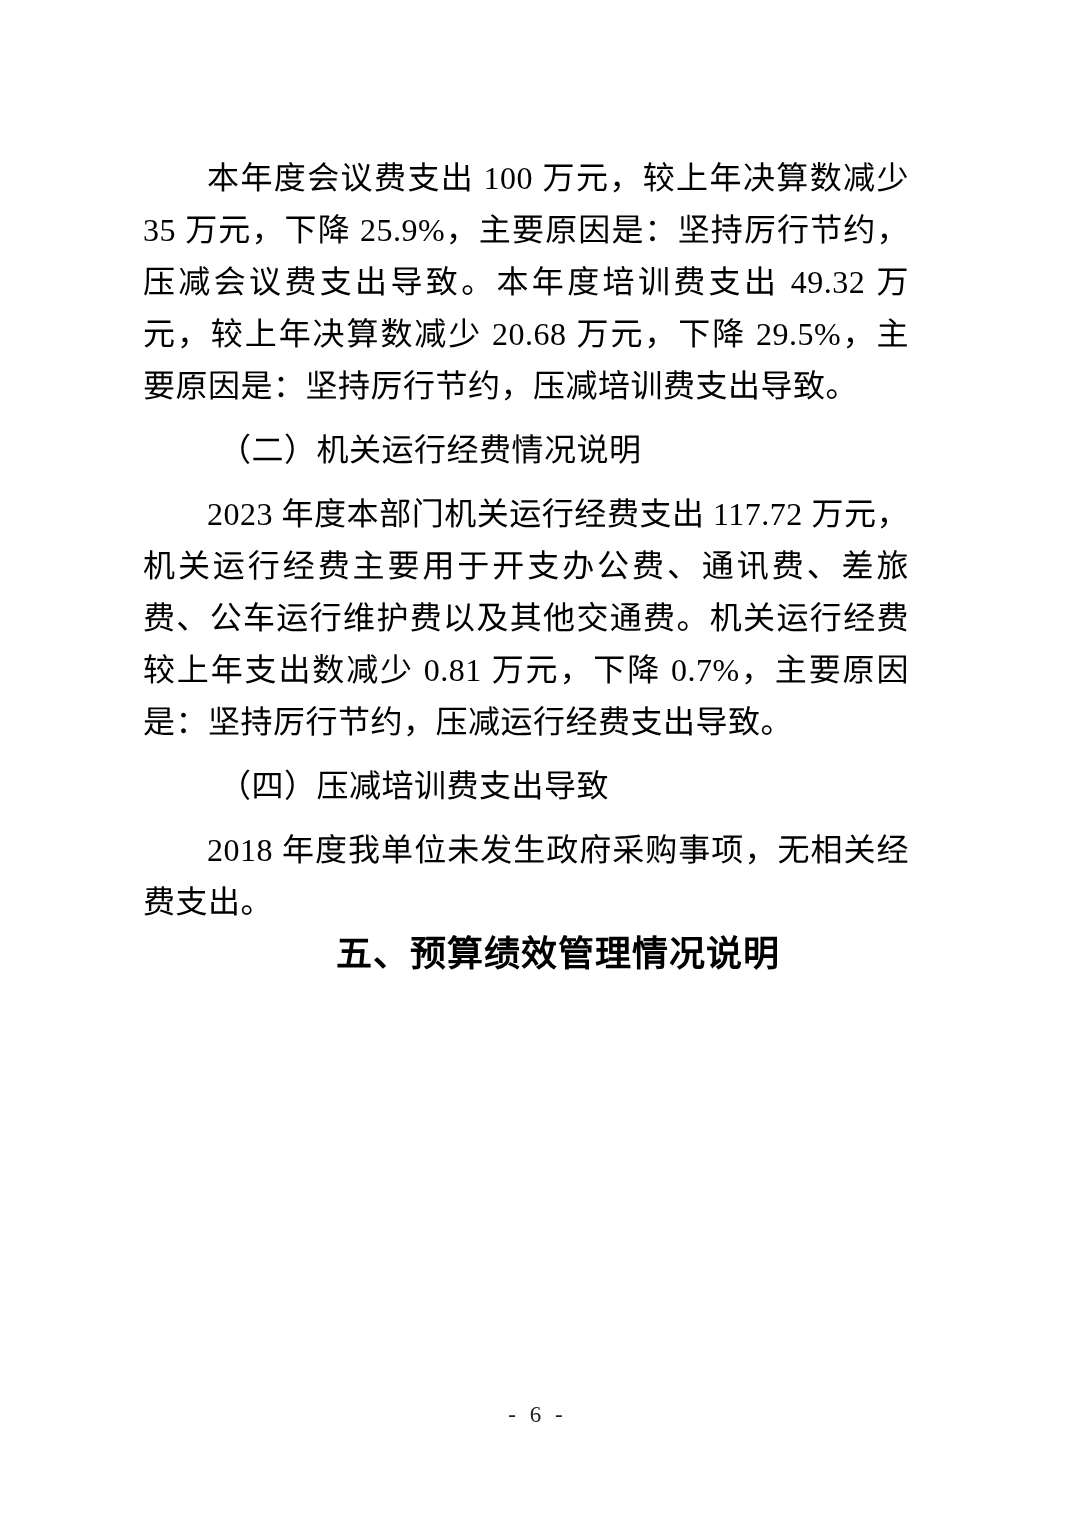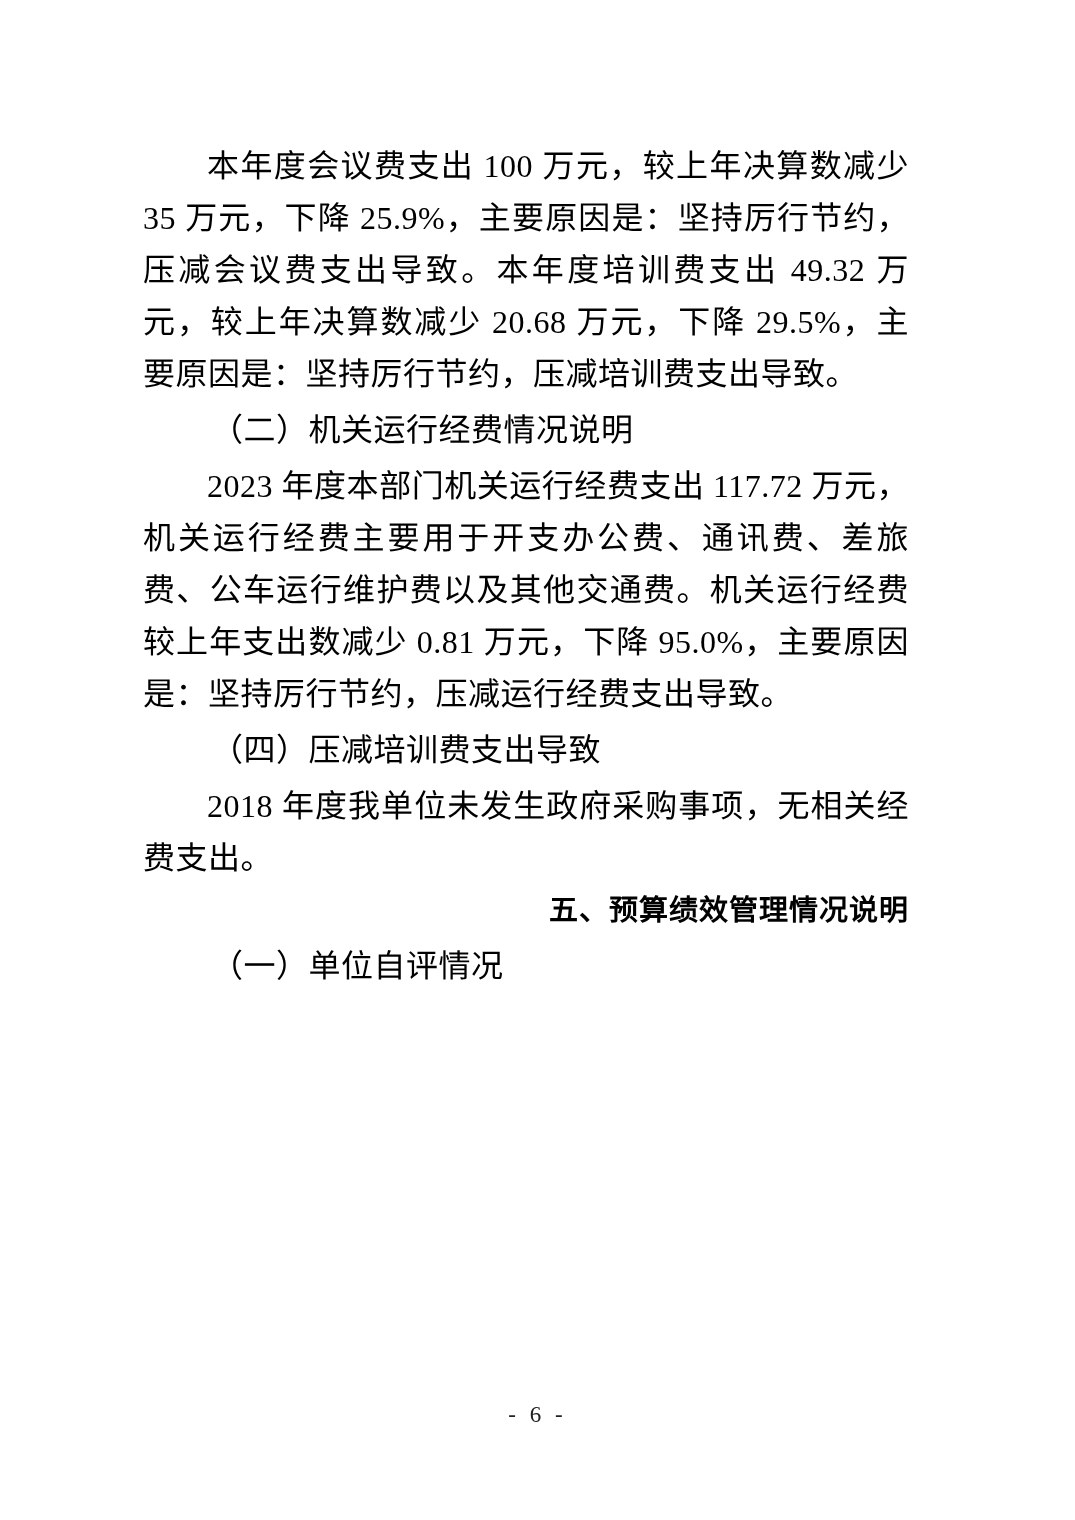--- a/index.html
+++ b/index.html
@@ -11,52 +11,52 @@
     position: relative;
     width: 1075px;
     height: 1520px;
     background: #ffffff;
     overflow: hidden;
     color: #000000;
   }
   .doc-content {
     position: absolute;
     left: 143px;
-    top: 140px;
+    top: 152px;
     width: 766px;
   }
   .para {
     margin: 0;
     font-family: "Liberation Serif", "DejaVu Serif", serif;
     font-size: 32px;
     line-height: 52px;
     color: #000000;
     text-align: justify;
     text-justify: inter-ideograph;
     text-indent: 64px;
     letter-spacing: 0.5px;
   }
   .subheading {
-    margin: 4px;
+    margin: 12px;
     font-family: "Liberation Serif", "DejaVu Serif", serif;
     font-size: 32px;
     line-height: 52px;
     color: #000000;
     text-align: left;
     text-indent: 64px;
     letter-spacing: 0.5px;
   }
   .heading-bold {
     margin: 0;
     font-family: "Liberation Sans", "DejaVu Sans", sans-serif;
     font-weight: 700;
-    font-size: 29px;
+    font-size: 36px;
     line-height: 52px;
     color: #000000;
-    text-align: right;
+    text-align: center;
     text-indent: 64px;
     letter-spacing: 1px;
   }
   .page-number {
     position: absolute;
     left: 0;
     right: 0;
     top: 1400px;
     text-align: center;
     font-family: "Liberation Serif", "DejaVu Serif", serif;
@@ -66,20 +66,19 @@
     letter-spacing: 4px;
   }
 </style>
 </head>
 <body>
 
 <div class="doc-page">
   <div class="doc-content">
     <p class="para">本年度会议费支出 100 万元，较上年决算数减少 35 万元，下降 25.9%，主要原因是：坚持厉行节约，压减会议费支出导致。本年度培训费支出 49.32 万元，较上年决算数减少 20.68 万元，下降 29.5%，主要原因是：坚持厉行节约，压减培训费支出导致。</p>
     <p class="subheading">（二）机关运行经费情况说明</p>
-    <p class="para">2023 年度本部门机关运行经费支出 117.72 万元，机关运行经费主要用于开支办公费、通讯费、差旅费、公车运行维护费以及其他交通费。机关运行经费较上年支出数减少 0.81 万元，下降 95.0%，主要原因是：坚持厉行节约，压减运行经费支出导致。</p>
+    <p class="para">2023 年度本部门机关运行经费支出 117.72 万元，机关运行经费主要用于开支办公费、通讯费、差旅费、公车运行维护费以及其他交通费。机关运行经费较上年支出数减少 0.81 万元，下降 0.7%，主要原因是：坚持厉行节约，压减运行经费支出导致。</p>
     <p class="subheading">（四）压减培训费支出导致</p>
     <p class="para">2018 年度我单位未发生政府采购事项，无相关经费支出。</p>
     <p class="heading-bold">五、预算绩效管理情况说明</p>
-    <p class="subheading">（一）单位自评情况</p>
   </div>
   <div class="page-number">- 6 -</div>
 </div>
 
 </body></html>

